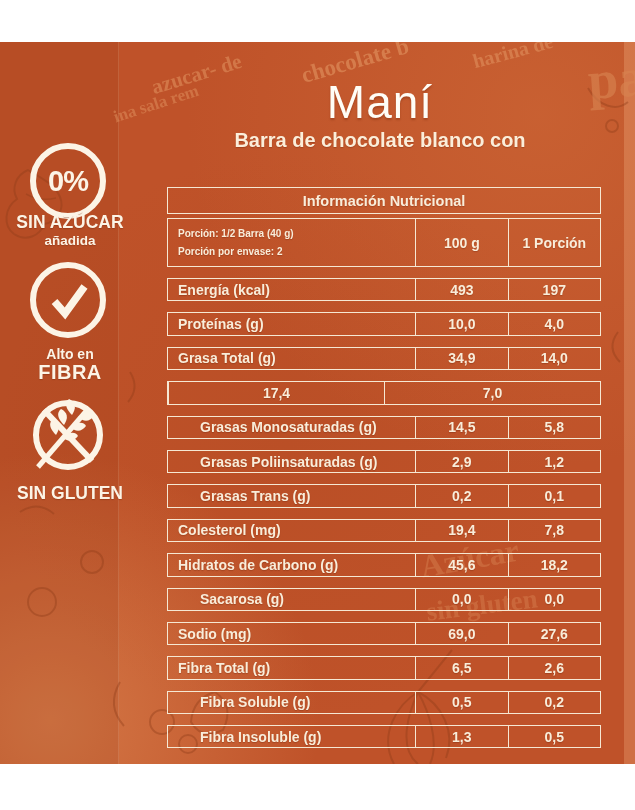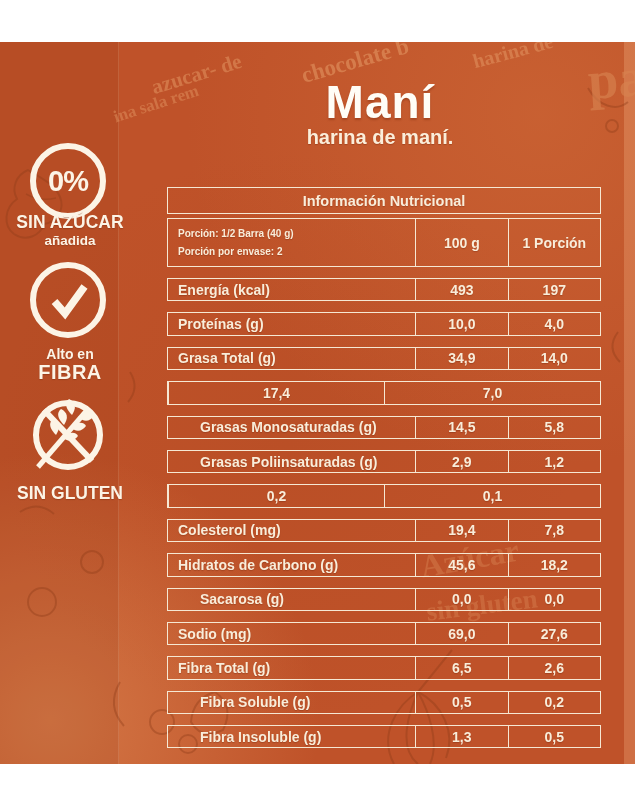--- a/index.html
+++ b/index.html
@@ -24,21 +24,21 @@
   .wm0{left:150px;top:20px;font-size:21px;transform:rotate(-17deg);opacity:.5;}
   .wm1{left:300px;top:6px;font-size:23px;transform:rotate(-16deg);opacity:.55;}
   .wm2{left:472px;top:-2px;font-size:20px;transform:rotate(-15deg);opacity:.5;}
   .wm3{left:112px;top:52px;font-size:17px;transform:rotate(-18deg);opacity:.45;}
   .wm4{left:588px;top:6px;font-size:54px;transform:rotate(-4deg);opacity:.65;color:#d88350;}
   .wm5{left:420px;top:498px;font-size:32px;transform:rotate(-10deg);opacity:.30;}
   .wm6{left:426px;top:548px;font-size:27px;transform:rotate(-7deg);opacity:.30;}
   .doodles{position:absolute;left:0;top:0;z-index:1;opacity:.38;}
   
   .hdr{position:absolute;left:130px;right:5px;top:36px;text-align:center;z-index:2;}
-  .hdr h1{margin:0;font-size:46px;line-height:48px;font-weight:bold;color:#fffdf6;
+  .hdr h1{margin:0;font-size:46px;line-height:48px;font-weight:normal;color:#fffdf6;
       text-shadow:0 2px 2px rgba(110,35,8,0.35);letter-spacing:1px;}
   .sub{font-size:20px;line-height:22px;font-weight:bold;color:#fbeeda;
       text-shadow:0 1px 1px rgba(110,35,8,0.35);}
   .sub.first{margin-top:3px;}
   
   .badge{position:absolute;z-index:2;color:#fcf4e6;text-align:center;}
   .ring{box-sizing:border-box;border:6px solid #fcf4e6;border-radius:50%;
       display:flex;align-items:center;justify-content:center;}
   .b1-ring{position:absolute;left:30px;top:101px;width:76px;height:76px;}
   .b1-ring span{font-size:29px;font-weight:bold;color:#fcf4e6;letter-spacing:-1px;}
@@ -110,21 +110,21 @@
     <span class="wm wm0">azucar- de</span>
     <span class="wm wm1">chocolate b</span>
     <span class="wm wm2">harina de</span>
     <span class="wm wm3">ina sala rem</span>
     <span class="wm wm4">pa</span>
     <span class="wm wm5">Azúcar</span>
     <span class="wm wm6">sin gluten</span>
 
     <div class="hdr">
       <h1>Maní</h1>
-      <div class="sub">harina de maní.</div>
+      <div class="sub first">Barra de chocolate blanco con</div>
     </div>
 
     <div class="badge b1-ring ring">
       <span>0%</span>
     </div>
     <div class="badge-txt b1-sub">añadida</div>
     <div class="badge-txt b1-label">SIN AZÚCAR</div>
 
     <div class="badge b2-ring ring">
       <svg width="60" height="60" viewBox="0 0 80 80" fill="none" stroke="#fcf4e6" stroke-width="10">
@@ -184,20 +184,21 @@
         <div class="cl ind">Grasas Monosaturadas (g)</div>
         <div class="cv">14,5</div>
         <div class="cv">5,8</div>
       </div>
       <div class="box trow">
         <div class="cl ind">Grasas Poliinsaturadas (g)</div>
         <div class="cv">2,9</div>
         <div class="cv">1,2</div>
       </div>
       <div class="box trow">
+        <div class="cl ind">Grasas Trans (g)</div>
         <div class="cv">0,2</div>
         <div class="cv">0,1</div>
       </div>
       <div class="box trow">
         <div class="cl">Colesterol (mg)</div>
         <div class="cv">19,4</div>
         <div class="cv">7,8</div>
       </div>
       <div class="box trow">
         <div class="cl">Hidratos de Carbono (g)</div>

